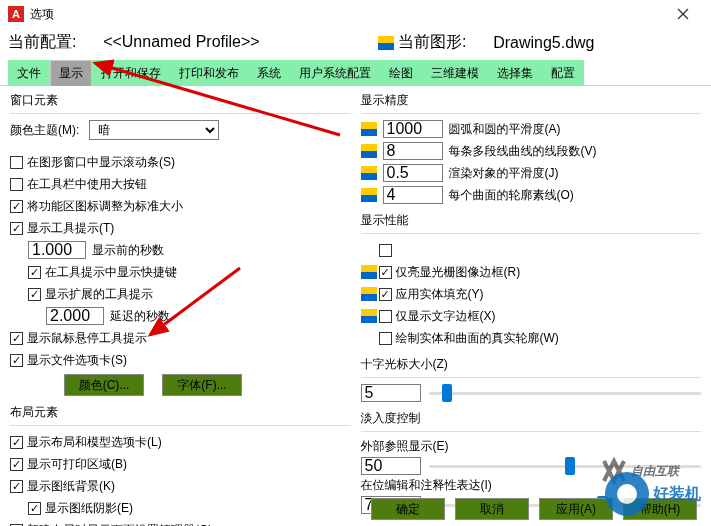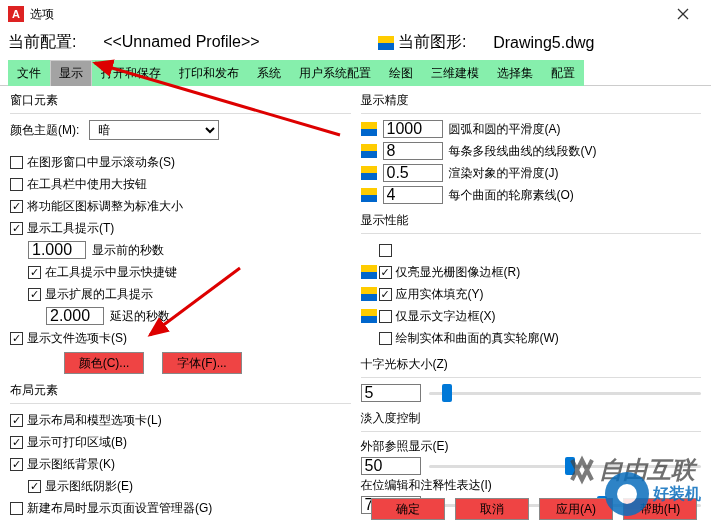--- a/index.html
+++ b/index.html
@@ -24,32 +24,32 @@
 .row { display: flex; align-items: center; margin: 2px 0; min-height: 20px; }
 .indent1 { padding-left: 18px; }
 .indent2 { padding-left: 36px; }
 .checkbox { width: 13px; height: 13px; border: 1px solid #333; margin-right: 4px; display: inline-flex; align-items: center; justify-content: center; flex-shrink: 0; }
 .checkbox.checked::after { content: "✓"; font-size: 11px; line-height: 1; color: #000; }
 .label { white-space: nowrap; }
 select, .select { height: 20px; border: 1px solid #7a7a7a; padding: 1px 4px; font-size: 12px; background: #fff; }
 .select-wide { width: 130px; }
 input[type=text] { border: 1px solid #7a7a7a; height: 18px; font-size: 16px; padding: 0 3px; }
 .num-input { width: 58px; text-align: left; }
-.btn { border: 1px solid #888; background: #ef4444; padding: 2px 10px; cursor: pointer; font-size: 12px; min-width: 80px; text-align: center; height: 22px; }
+.btn { border: 1px solid #888; background: #4d7c0f; padding: 2px 10px; cursor: pointer; font-size: 12px; min-width: 80px; text-align: center; height: 22px; }
 .btn-row { display: flex; gap: 18px; padding-left: 54px; margin-top: 4px; }
 .precision-row { display: flex; align-items: center; margin: 4px 0; gap: 6px; }
 .small-icon { width: 16px; height: 14px; background: linear-gradient(to bottom, #ffcc00 50%, #0066cc 50%); flex-shrink: 0; }
 .prec-input { width: 60px; }
 .slider-row { display: flex; align-items: center; gap: 8px; margin: 2px 0; }
 .slider-track { flex: 1; height: 3px; background: #ddd; position: relative; border-radius: 2px; }
 .slider-thumb { position: absolute; width: 10px; height: 18px; background: #0078d7; top: -8px; border-radius: 2px; }
 .slider-value { width: 60px; border: 1px solid #7a7a7a; height: 18px; padding: 0 3px; }
 .footer { position: absolute; bottom: 6px; right: 14px; display: flex; gap: 10px; }
 .footer .btn { min-width: 74px; }
-.watermark { position: absolute; right: 16px; bottom: 40px; opacity: 0.7; pointer-events: none; font-size: 24px; font-weight: bold; font-style: italic; color: #333; display: flex; align-items: center; }
+.watermark { position: absolute; right: 32px; bottom: 40px; opacity: 0.7; pointer-events: none; font-size: 12px; font-weight: bold; font-style: italic; color: #333; display: flex; align-items: center; }
 .watermark2 { position: absolute; right: 10px; bottom: 10px; opacity: 0.85; pointer-events: none; }
 .wm-circle { width: 44px; height: 44px; border-radius: 50%; background: #0a6ebd; display: flex; align-items: center; justify-content: center; }
 .wm-inner { width: 20px; height: 20px; border-radius: 50%; background: #fff; }
 .arrow { position: absolute; pointer-events: none; }
 .arrow svg { overflow: visible; }
 .theme-row { display: flex; align-items: center; gap: 10px; margin-bottom: 4px; }
 </style>
 </head>
 <body>
 
@@ -132,20 +132,24 @@
       <div class="row indent1">
           <span class="checkbox checked"></span>
           <span class="label">显示扩展的工具提示</span>
         </div>
       <div class="row indent2">
         <input type="text" class="num-input" value="2.000" style="">
         <span style="margin-left:6px">延迟的秒数</span>
       </div>
       <div class="row">
           <span class="checkbox checked"></span>
+          <span class="label">显示鼠标悬停工具提示</span>
+        </div>
+      <div class="row">
+          <span class="checkbox checked"></span>
           <span class="label">显示文件选项卡(S)</span>
         </div>
       <div class="btn-row">
         <button class="btn">颜色(C)...</button>
         <button class="btn">字体(F)...</button>
       </div>
     </div>
 
     <div class="group">
       <div class="group-title">布局元素</div>

